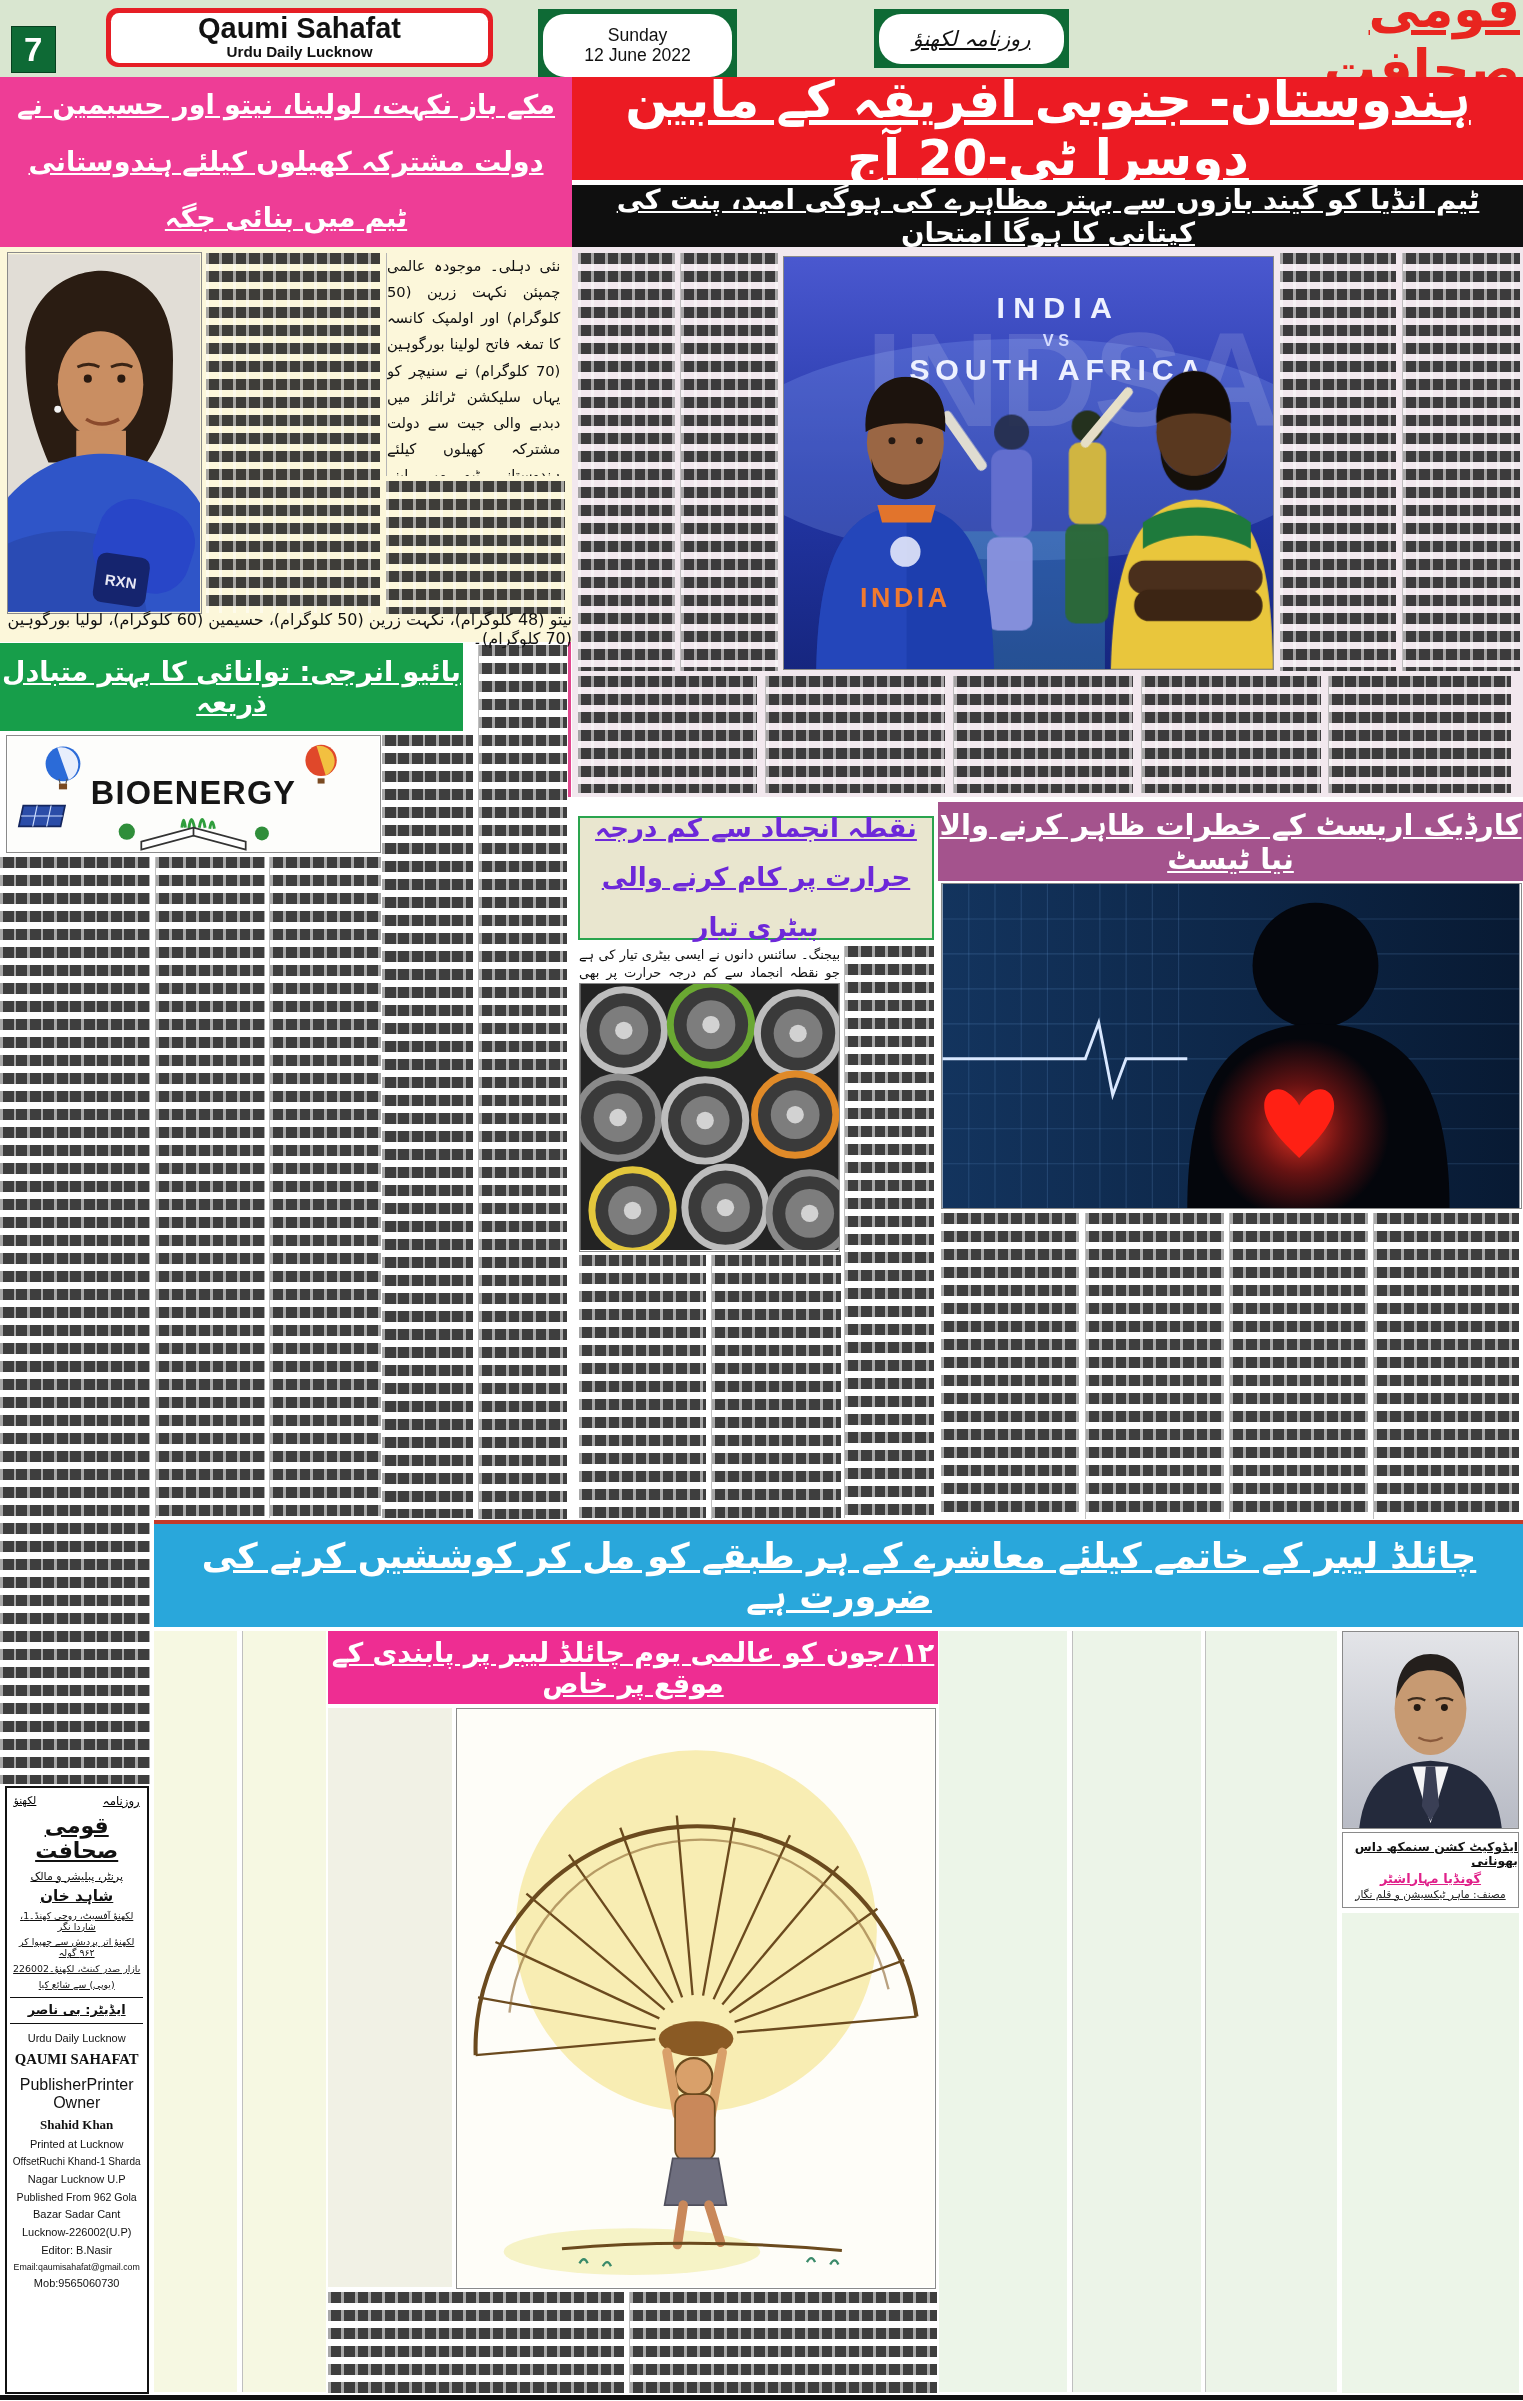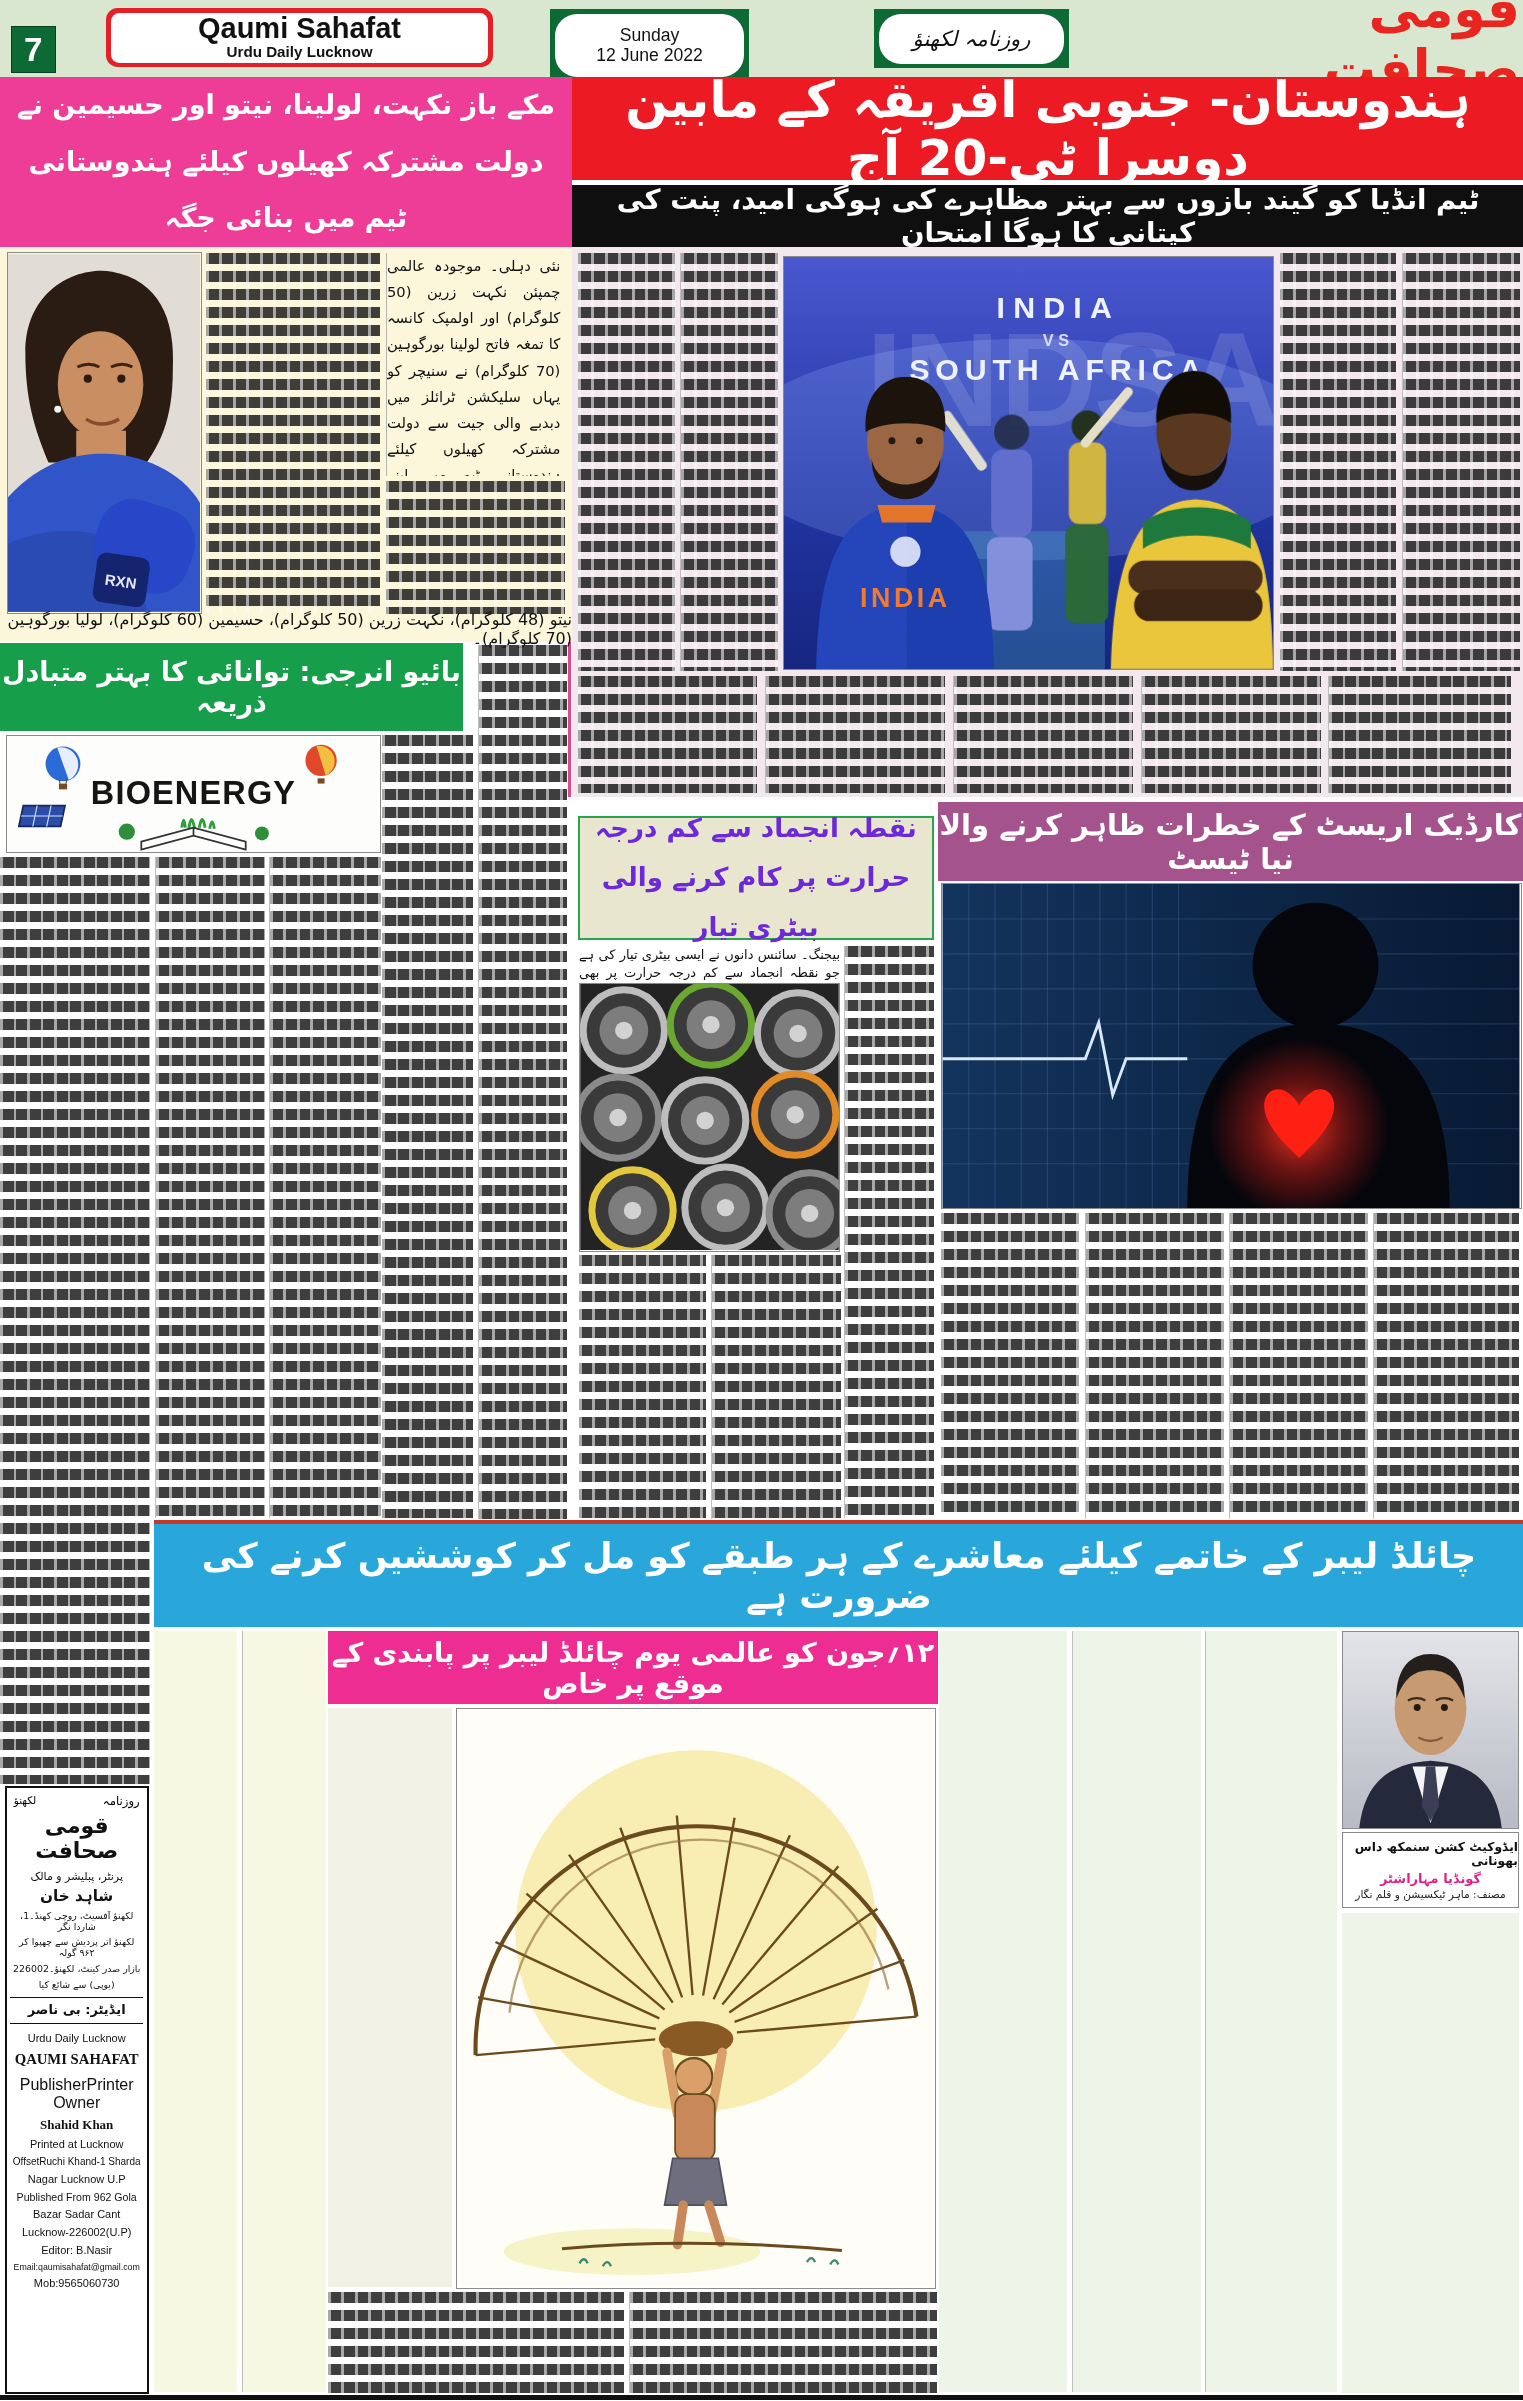--- a/index.html
+++ b/index.html
@@ -1,20 +1,20 @@
 <!DOCTYPE html>
 <html style="font-size:9.4px"><head>
 <meta charset="utf-8">
 <style>
   html,body{margin:0;padding:0;background:#888;}
   .page{position:relative;width:1524px;height:2401px;background:#fff;overflow:hidden;
         font-family:"DejaVu Sans",sans-serif;}
   .abs{position:absolute;}
   .flexc{display:flex;align-items:center;justify-content:center;}
-  .urdu{direction:rtl;font-family:"DejaVu Sans",sans-serif;}
+  .urdu{direction:rtl;font-family:"DejaVu Sans",sans-serif;text-decoration:underline;}
   .eng{font-family:"Liberation Sans",sans-serif;}
   
   .tx{background-image:
        repeating-linear-gradient(90deg, rgba(255,255,255,.55) 0 2.9px, rgba(255,255,255,0) 2.9px 13.5px),
        repeating-linear-gradient(180deg, #1d1d1d 0 11px, rgba(0,0,0,0) 11px 18px);
       opacity:.85;}
   .colrule{border-left:0.6px solid #b5b5b5;}
   .hband{color:#fff;font-weight:bold;text-align:center;}
   .lead{direction:rtl;text-align:justify;color:#101010;font-size:14.7px;line-height:1.78;}
   .cap{direction:rtl;color:#101010;}
@@ -32,21 +32,21 @@
     <span style="color:#fff;font-weight:bold;font-size:33px;font-family:'Liberation Sans',sans-serif;">7</span>
   </div>
 
   <div class="abs" style="left:106px;top:8.2px;width:387px;height:59px;background:#e61e25;border-radius:11.7px;padding:4.7px;box-sizing:border-box;">
     <div style="background:#fff;border-radius:8.2px;width:100%;height:100%;display:flex;flex-direction:column;align-items:center;justify-content:center;">
       <span class="eng" style="font-size:29px;font-weight:bold;color:#111;line-height:1;">Qaumi Sahafat</span>
       <span class="eng" style="font-size:15.2px;font-weight:bold;color:#111;line-height:1.2;">Urdu Daily Lucknow</span>
     </div>
   </div>
 
-  <div class="abs" style="left:550px;top:9.4px;width:199px;height:72px;background:#0e6a35;padding:4.7px;box-sizing:border-box;">
+  <div class="abs" style="left:538px;top:9.4px;width:199px;height:72px;background:#0e6a35;padding:4.7px;box-sizing:border-box;">
     <div style="background:#fff;border-radius:22px;width:100%;height:100%;display:flex;flex-direction:column;align-items:center;justify-content:center;">
       <span class="eng" style="font-size:17.6px;color:#111;line-height:1.15;">Sunday</span>
       <span class="eng" style="font-size:17.6px;color:#111;line-height:1.15;">12 June 2022</span>
     </div>
   </div>
 
   <div class="abs" style="left:874px;top:9.4px;width:195px;height:59px;background:#0e6a35;padding:4.7px;box-sizing:border-box;">
     <div class="flexc" style="background:#fff;border-radius:22px;width:100%;height:100%;">
       <span class="urdu" style="font-size:21px;color:#111;font-style:italic;">روزنامہ لکھنؤ</span>
     </div>

